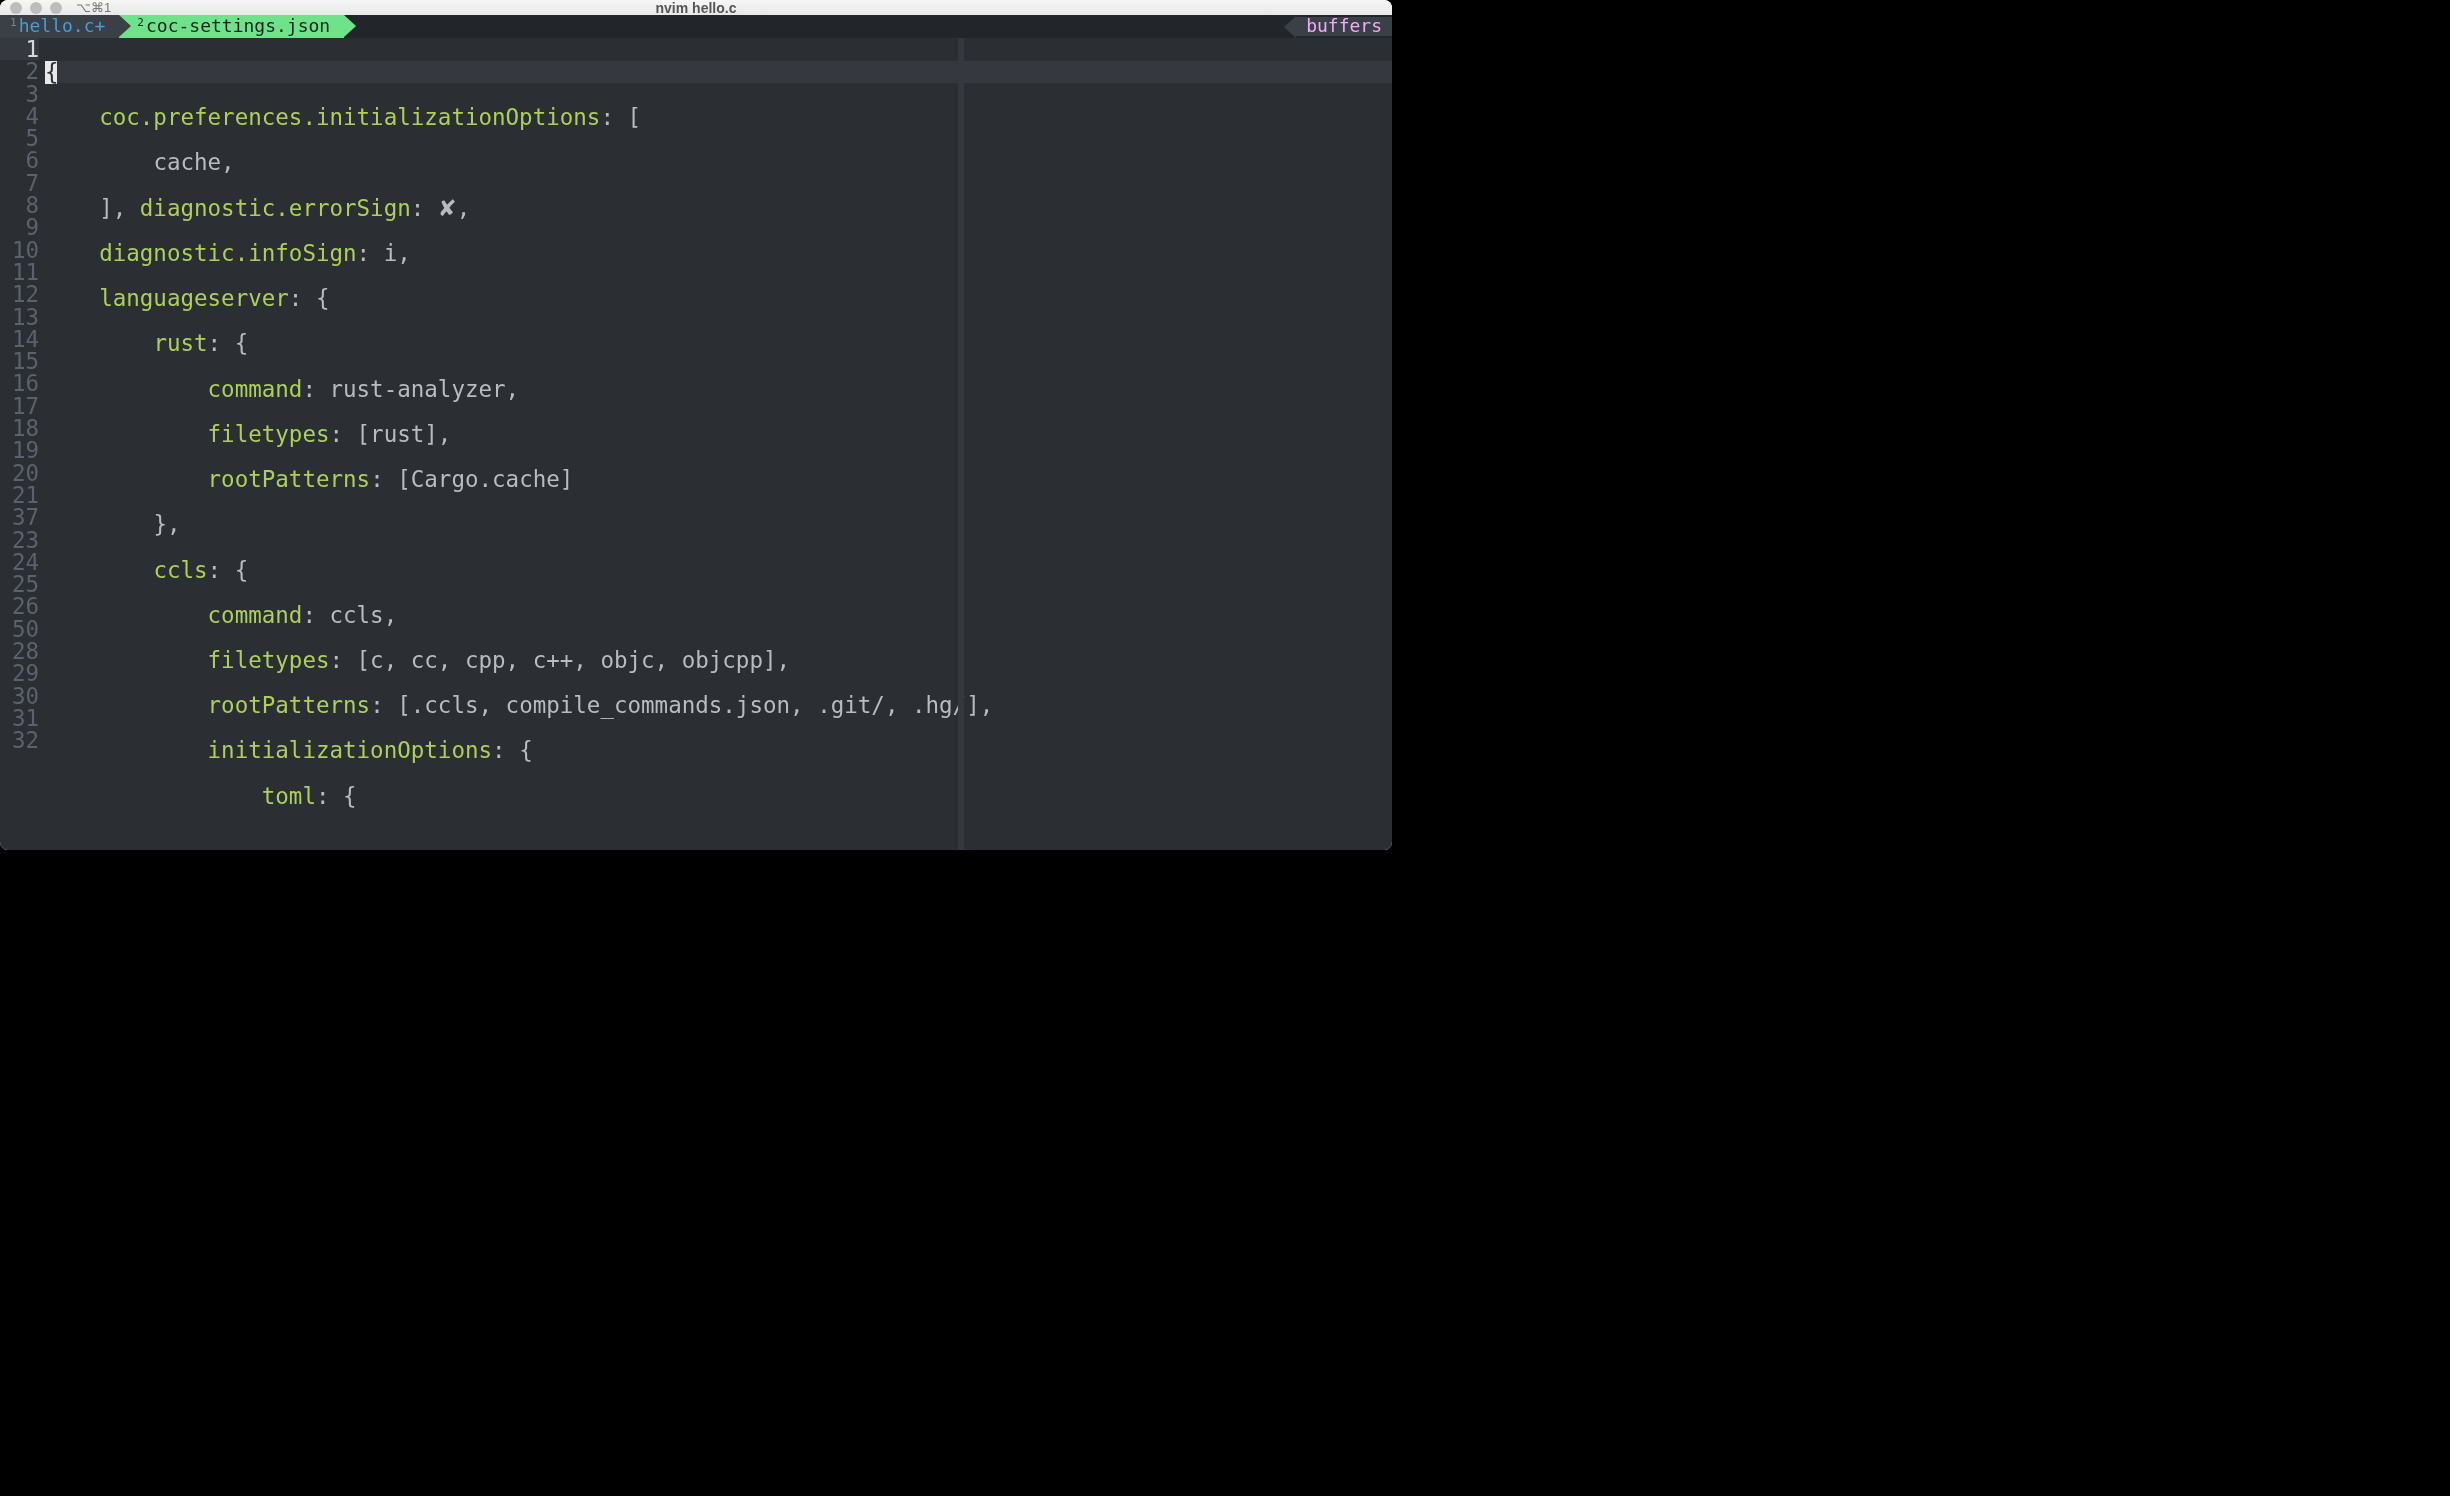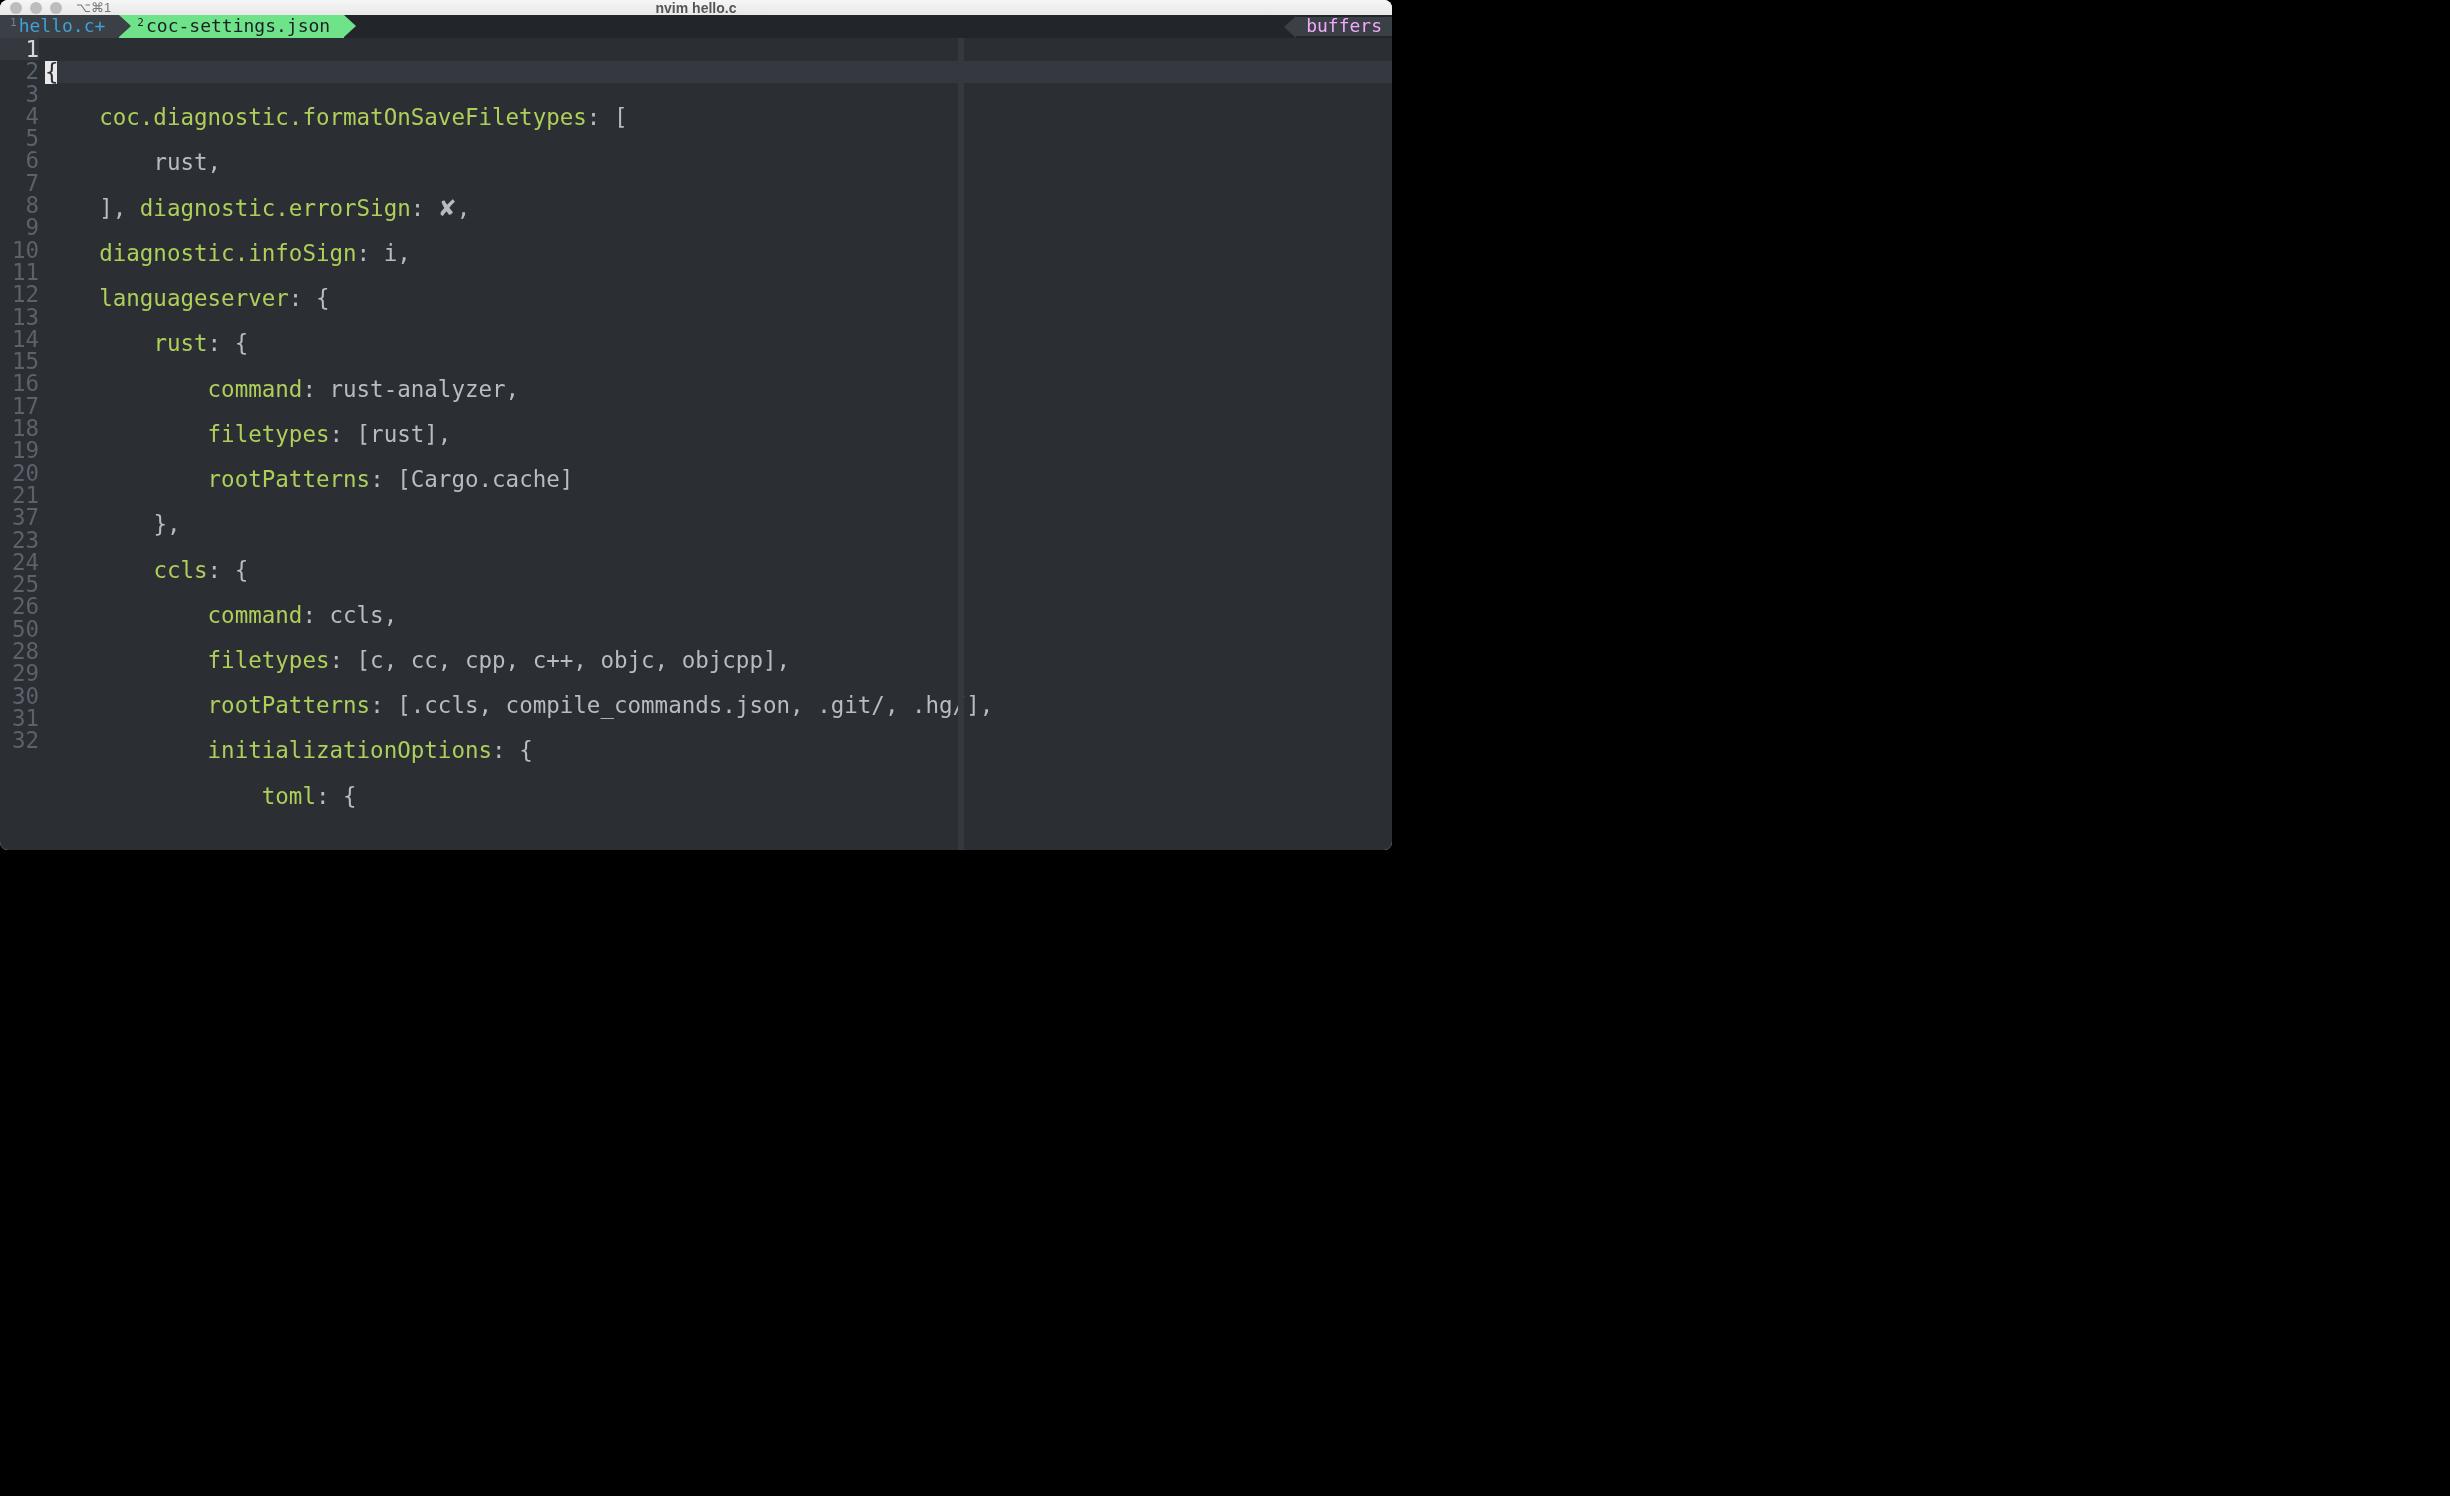--- a/index.html
+++ b/index.html
@@ -207,22 +207,22 @@
         <div class="gutter-line">50</div>
         <div class="gutter-line">28</div>
         <div class="gutter-line">29</div>
         <div class="gutter-line">30</div>
         <div class="gutter-line">31</div>
         <div class="gutter-line">32</div>
       </div>
 
       <div class="code">
 <div class="code-line hl-line"><span class="cursor">{</span></div>
-<div class="code-line">    <span class="k">coc.diagnostic.formatOnSaveFiletypes</span><span class="p">: [</span></div>
-<div class="code-line">        <span class="v">rust,</span></div>
+<div class="code-line">    <span class="k">coc.preferences.initializationOptions</span><span class="p">: [</span></div>
+<div class="code-line">        <span class="v">cache,</span></div>
 <div class="code-line">    <span class="p">], </span><span class="k">diagnostic.errorSign</span><span class="p">: </span><span class="v x-icon">✘</span><span class="p">,</span></div>
 <div class="code-line">    <span class="k">diagnostic.infoSign</span><span class="p">: i,</span></div>
 <div class="code-line">    <span class="k">languageserver</span><span class="p">: {</span></div>
 <div class="code-line">        <span class="k">rust</span><span class="p">: {</span></div>
 <div class="code-line">            <span class="k">command</span><span class="p">: rust-analyzer,</span></div>
 <div class="code-line">            <span class="k">filetypes</span><span class="p">: [rust],</span></div>
 <div class="code-line">            <span class="k">rootPatterns</span><span class="p">: [Cargo.cache]</span></div>
 <div class="code-line">        <span class="p">},</span></div>
 <div class="code-line">        <span class="k">ccls</span><span class="p">: {</span></div>
 <div class="code-line">            <span class="k">command</span><span class="p">: ccls,</span></div>

